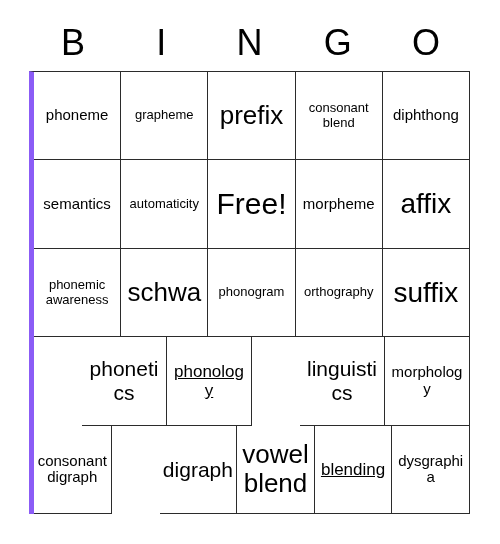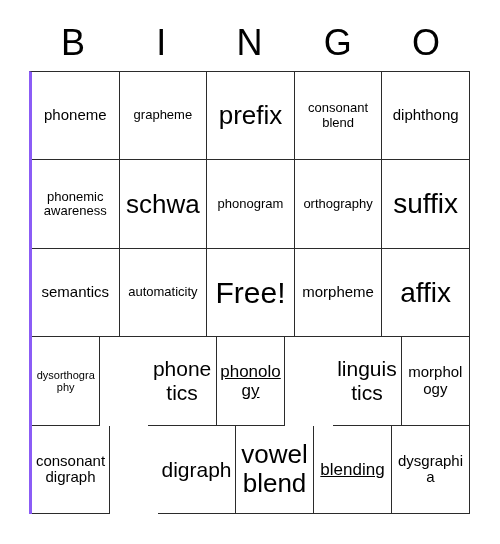--- a/index.html
+++ b/index.html
@@ -47,21 +47,21 @@
 
   
   #bingo-grid {
     position: absolute;
     left: 29px;
     top: 71px;
     width: 441px;
     height: 443px;
     box-sizing: border-box;
     border-top: 1px solid #2b2b2b;
-    border-left: 3px solid #8b5cf6;
+    border-left: 5px solid #8b5cf6;
     display: flex;
     flex-direction: column;
   }
   .bingo-row {
     display: flex;
     flex-direction: row;
     flex: 1 1 20%;
     min-height: 0;
   }
   .bingo-cell {
@@ -106,35 +106,34 @@
 
   <div id="bingo-grid">
       <div class="bingo-row">
         <div class="bingo-cell fs-md">phoneme</div>
         <div class="bingo-cell fs-sm">grapheme</div>
         <div class="bingo-cell fs-xxl">prefix</div>
         <div class="bingo-cell fs-sm">consonant blend</div>
         <div class="bingo-cell fs-md">diphthong</div>
       </div>
       <div class="bingo-row">
+        <div class="bingo-cell fs-md">semantics</div>
+        <div class="bingo-cell fs-sm">automaticity</div>
+        <div class="bingo-cell fs-free">Free!</div>
+        <div class="bingo-cell fs-md">morpheme</div>
+        <div class="bingo-cell fs-huge">affix</div>
+      </div>
+      <div class="bingo-row">
         <div class="bingo-cell fs-sm">phonemic awareness</div>
         <div class="bingo-cell fs-xxl">schwa</div>
         <div class="bingo-cell fs-sm">phonogram</div>
         <div class="bingo-cell fs-sm">orthography</div>
         <div class="bingo-cell fs-huge">suffix</div>
       </div>
       <div class="bingo-row">
-        <div class="bingo-cell fs-md">semantics</div>
-        <div class="bingo-cell fs-sm">automaticity</div>
-        <div class="bingo-cell fs-free">Free!</div>
-        <div class="bingo-cell fs-md">morpheme</div>
-        <div class="bingo-cell fs-huge">affix</div>
-      </div>
-      <div class="bingo-row">
-        <div class="bingo-cell fs-xs">dysorthography</div>
         <div class="bingo-cell fs-xl">phonetics</div>
         <div class="bingo-cell fs-lg">phonology</div>
         <div class="bingo-cell fs-xl">linguistics</div>
         <div class="bingo-cell fs-md">morphology</div>
       </div>
       <div class="bingo-row">
         <div class="bingo-cell fs-md">consonant digraph</div>
         <div class="bingo-cell fs-xl">digraph</div>
         <div class="bingo-cell fs-xxl">vowel blend</div>
         <div class="bingo-cell fs-lg">blending</div>

